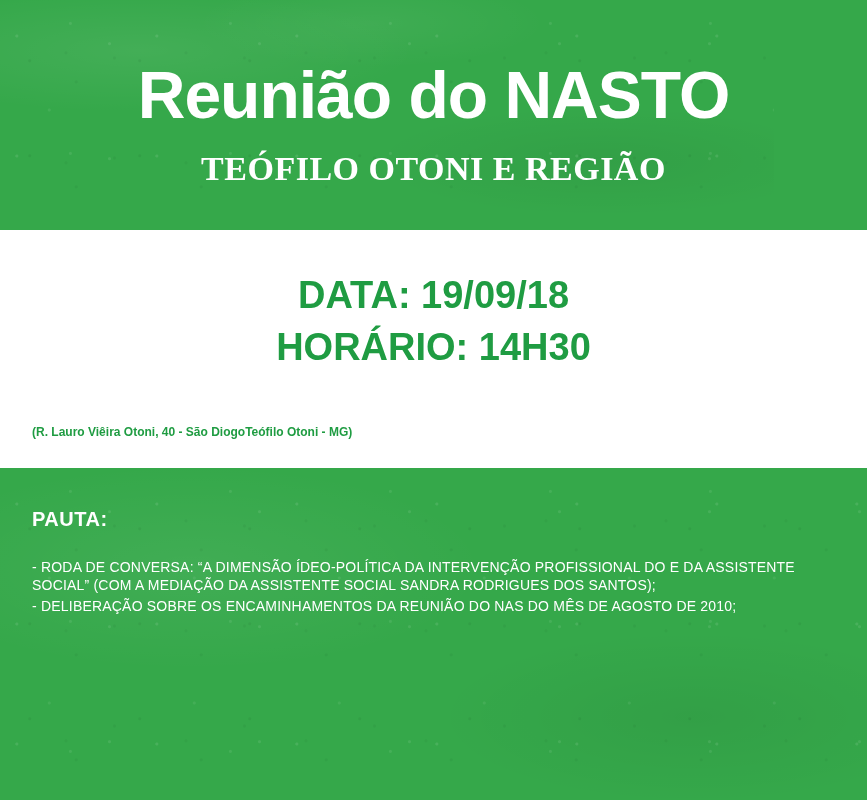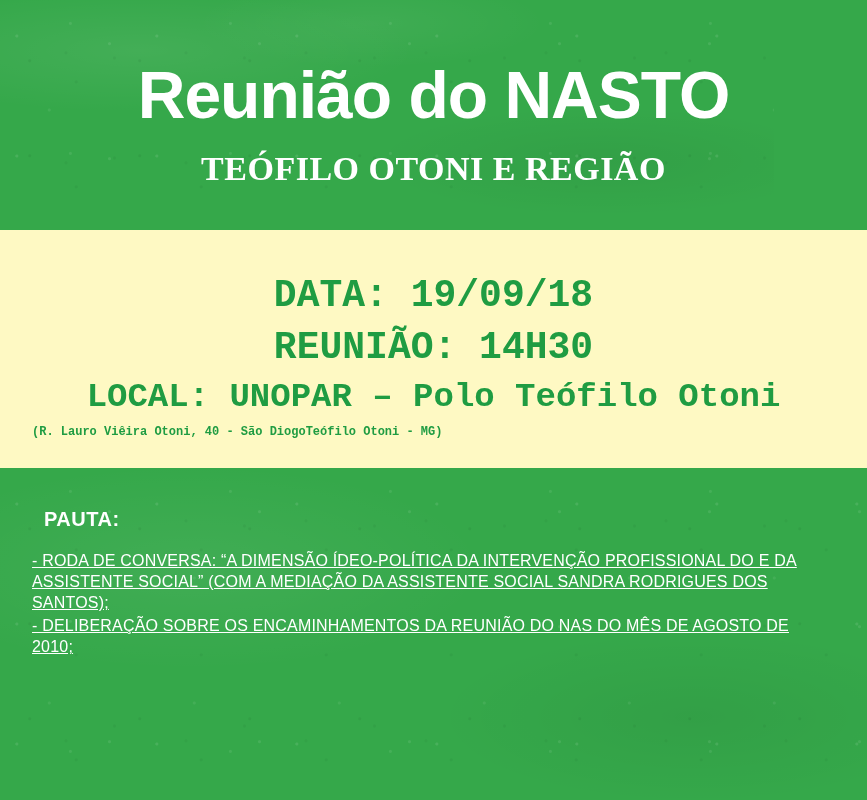--- a/index.html
+++ b/index.html
@@ -71,22 +71,21 @@
     letter-spacing: 0.5px;
     line-height: 1.0;
     font-family: Liberation Serif, serif;
   }
   
   .band-info {
     position: absolute;
     left: 0; top: 230px;
     width: 867px;
     height: 238px;
-    background: #fef9c3;
-    font-family: Liberation Mono, monospace;
+    background: #ffffff;
   }
   .info-line {
     width: 867px;
     text-align: center;
     color: #1f9c42;
     font-weight: bold;
   }
   .info-date {
     position: absolute;
     top: 44px;
@@ -125,52 +124,49 @@
     overflow: hidden;
   }
   .agenda-label {
     position: absolute;
     left: 32px;
     top: 40px;
     color: #ffffff;
     font-size: 20px;
     font-weight: bold;
     letter-spacing: 0.5px;
-    margin-left: 12px;
   }
   .agenda-items {
     position: absolute;
     left: 32px;
-    top: 82px;
+    top: 90px;
     width: 800px;
     color: #ffffff;
-    font-size: 16px;
+    font-size: 14px;
     line-height: 1.32;
     letter-spacing: 0.2px;
-    text-decoration: underline;
   }
   .agenda-items div {
     margin-bottom: 2px;
   }
 </style>
 </head>
 <body>
 
 <div class="poster">
 
   <div class="band-top">
     <div class="texture"></div>
     <div class="title-main">Reunião do NASTO</div>
     <div class="title-sub">TEÓFILO OTONI E REGIÃO</div>
   </div>
 
   <div class="band-info">
     <div class="info-line info-date">DATA: 19/09/18</div>
-    <div class="info-line info-time">REUNIÃO: 14H30</div>
-    <div class="info-line info-place">LOCAL: UNOPAR – Polo Teófilo Otoni</div>
+    <div class="info-line info-time">HORÁRIO: 14H30</div>
     <div class="info-address">(R. Lauro Viêira Otoni, 40 - São DiogoTeófilo Otoni - MG)</div>
   </div>
 
   <div class="band-agenda">
     <div class="texture"></div>
     <div class="agenda-label">PAUTA:</div>
     <div class="agenda-items">
       <div>- RODA DE CONVERSA: “A DIMENSÃO ÍDEO-POLÍTICA DA INTERVENÇÃO PROFISSIONAL DO E DA ASSISTENTE SOCIAL” (COM A MEDIAÇÃO DA ASSISTENTE SOCIAL SANDRA RODRIGUES DOS SANTOS);</div>
       <div>- DELIBERAÇÃO SOBRE OS ENCAMINHAMENTOS DA REUNIÃO DO NAS DO MÊS DE AGOSTO DE 2010;</div>
     </div>

